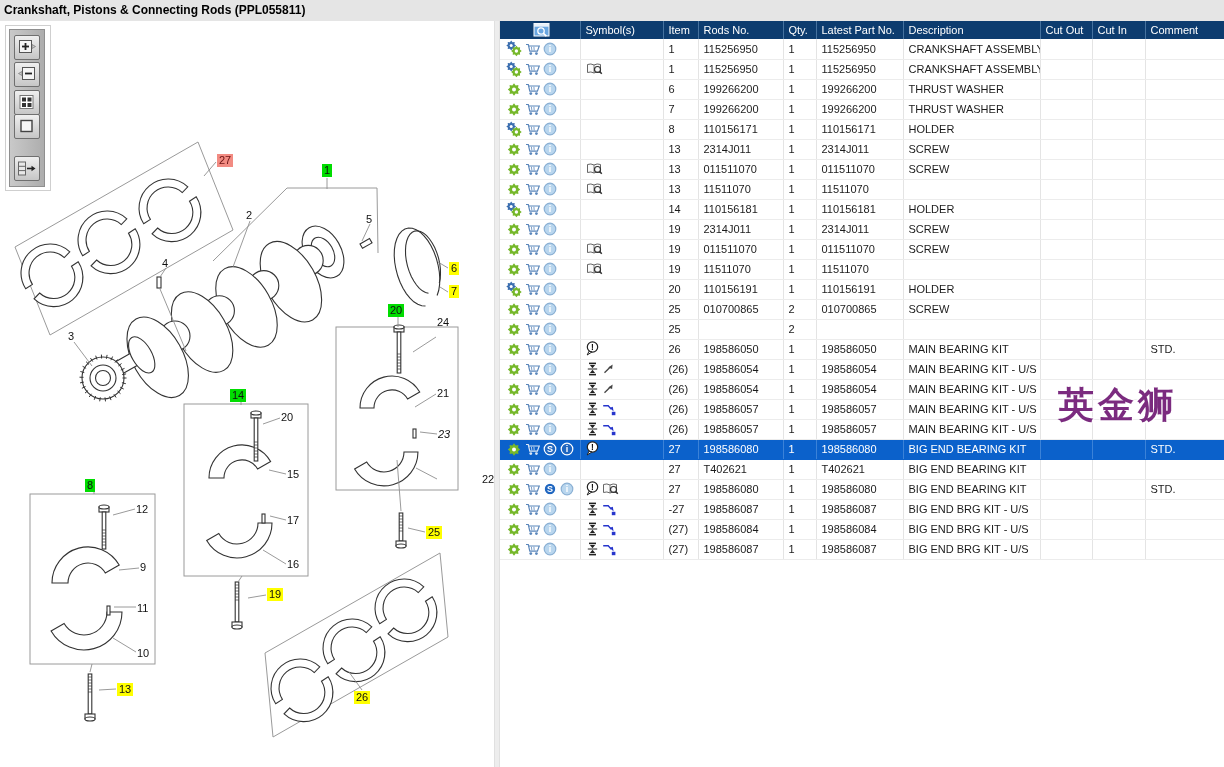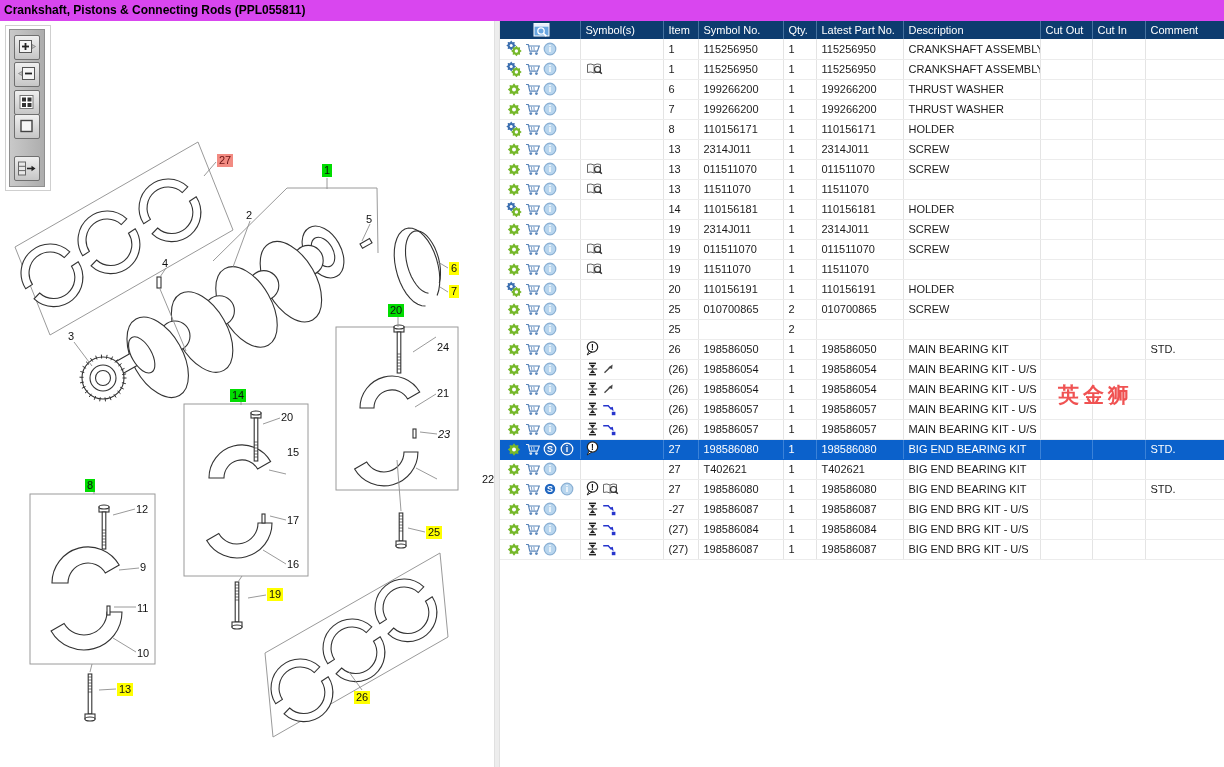--- a/index.html
+++ b/index.html
@@ -1,19 +1,19 @@
 <!DOCTYPE html>
 <html><head>
 <meta charset="utf-8">
 <style>
   html,body{margin:0;padding:0;background:#fff;}
   .app{position:relative;width:1224px;height:767px;background:#fff;overflow:hidden;
        font-family:"Liberation Sans",sans-serif;}
   .titlebar{position:absolute;left:0;top:0;width:100%;height:21px;box-sizing:border-box;
-       padding:3px 0 0 4px;font-size:12px;font-weight:bold;color:#000;background:#d946ef;}
+       padding:3px 0 0 4px;font-size:12px;font-weight:bold;color:#000;background:#e5e5e5;}
   .left-panel{position:absolute;left:0;top:21px;width:494px;height:746px;background:#fff;}
   #diagram{position:absolute;left:0;top:0;}
   .divider{position:absolute;left:494px;top:21px;width:6px;height:746px;background:#ededed;
        border-left:1px solid #e0e0e0;border-right:1px solid #e0e0e0;box-sizing:border-box;}
   .right-panel{position:absolute;left:500px;top:21px;width:724px;height:746px;background:#fff;}
   table{border-collapse:collapse;table-layout:fixed;width:724px;font-size:11px;}
   th{background:#0d3c6f;color:#fff;font-weight:normal;text-align:left;height:18px;
      padding:0 0 0 5px;border-right:1px solid #46729f;font-size:11px;white-space:nowrap;
      overflow:hidden;}
   th:last-child{border-right:none;}
@@ -23,22 +23,22 @@
   tr.selected td{background:#0b61cb;color:#fff;border-right-color:#3b82d8;
      border-bottom-color:#0b61cb;}
   .cellflex{display:flex;align-items:center;gap:3px;height:100%;}
   .icon{display:inline-flex;align-items:center;}
   .callout{position:absolute;font-size:11px;line-height:13px;padding:0 2px;color:#111;
      white-space:nowrap;}
   .callout.yellow{background:#ffff00;}
   .callout.green{background:#00dd00;}
   .callout.red{background:#f28b82;color:#6b1313;}
   .callout.plain{background:transparent;padding:0;}
-  .watermark{position:absolute;left:558px;top:360px;font-size:21px;font-weight:bold;
-     letter-spacing:4px;color:#ef4444;opacity:0.92;pointer-events:none;
+  .watermark{position:absolute;left:558px;top:360px;font-size:36px;font-weight:bold;
+     letter-spacing:4px;color:#701a75;opacity:0.92;pointer-events:none;
      text-shadow:-1px -1px 0 #fff,1px -1px 0 #fff,-1px 1px 0 #fff,1px 1px 0 #fff,0 0 4px #fff;}
   .toolbar-frame{position:absolute;left:5px;top:4px;width:44px;height:164px;background:#fff;
      border:1px solid #cfcfcf;}
   .toolbar{position:absolute;left:3px;top:3px;width:34px;height:156px;
      background:linear-gradient(90deg,#c9c9c9,#adadad);border:1px solid #8f8f8f;}
   .tbtn{position:absolute;left:4px;width:24px;height:23px;border:1px solid #6f6f6f;
      background:linear-gradient(#efefef,#c6c6c6);border-radius:2px;cursor:pointer;
      display:flex;align-items:center;justify-content:center;}
 </style>
 </head>
@@ -223,27 +223,27 @@
       </svg>
     <div id="callouts">
         <div class="callout red" style="left: 217px; top: 133px;">27</div>
         <div class="callout green" style="left: 322px; top: 143px;">1</div>
         <div class="callout plain" style="left: 246px; top: 188px;">2</div>
         <div class="callout plain" style="left: 366px; top: 192px;">5</div>
         <div class="callout plain" style="left: 162px; top: 236px;">4</div>
         <div class="callout yellow" style="left: 449px; top: 241px;">6</div>
         <div class="callout yellow" style="left: 449px; top: 264px;">7</div>
         <div class="callout green" style="left: 388px; top: 283px;">20</div>
-        <div class="callout plain" style="left: 437px; top: 320px;">24</div>
+        <div class="callout plain" style="left: 437px; top: 295px;">24</div>
         <div class="callout plain" style="left: 68px; top: 309px;">3</div>
         <div class="callout plain" style="left: 437px; top: 366px;">21</div>
         <div class="callout green" style="left: 230px; top: 368px;">14</div>
         <div class="callout plain" style="left: 281px; top: 390px;">20</div>
         <div class="callout plain" style="left: 438px; top: 407px; font-style: italic;">23</div>
-        <div class="callout plain" style="left: 287px; top: 425px;">15</div>
+        <div class="callout plain" style="left: 287px; top: 447px;">15</div>
         <div class="callout plain" style="left: 438px; top: 452px; margin-left: 44px;">22</div>
         <div class="callout green" style="left: 85px; top: 458px;">8</div>
         <div class="callout plain" style="left: 136px; top: 482px; text-align: center;">12</div>
         <div class="callout plain" style="left: 287px; top: 493px;">17</div>
         <div class="callout yellow" style="left: 426px; top: 505px;">25</div>
         <div class="callout plain" style="left: 287px; top: 537px;">16</div>
         <div class="callout plain" style="left: 140px; top: 540px;">9</div>
         <div class="callout yellow" style="left: 267px; top: 567px;">19</div>
         <div class="callout plain" style="left: 137px; top: 581px;">11</div>
         <div class="callout plain" style="left: 137px; top: 626px;">10</div>
@@ -319,21 +319,21 @@
                     <rect x="1" y="1.5" width="15" height="12.5" fill="#6aa6e0" stroke="#fff" stroke-width="1"></rect>
                     <rect x="1" y="1.5" width="15" height="3.2" fill="#e8f1fa"></rect>
                     <circle cx="8" cy="9" r="3.2" fill="none" stroke="#fff" stroke-width="1.3"></circle>
                     <line x1="10.4" y1="11.3" x2="13.4" y2="14.2" stroke="#fff" stroke-width="1.6"></line>
                   </svg>
                 </span>
               </div>
             </th>
             <th>Symbol(s)</th>
             <th>Item</th>
-            <th>Symbol No.</th>
+            <th>Rods No.</th>
             <th>Qty.</th>
             <th>Latest Part No.</th>
             <th>Description</th>
             <th>Cut Out</th>
             <th>Cut In</th>
             <th>Comment</th>
           </tr>
         </thead>
       <tbody id="tbody">
           <tr>

